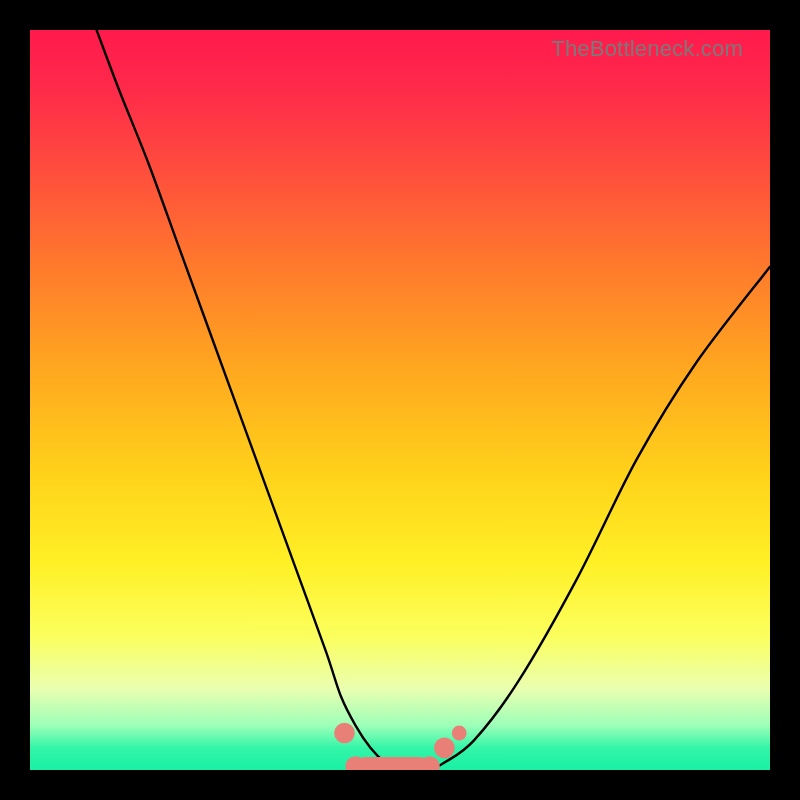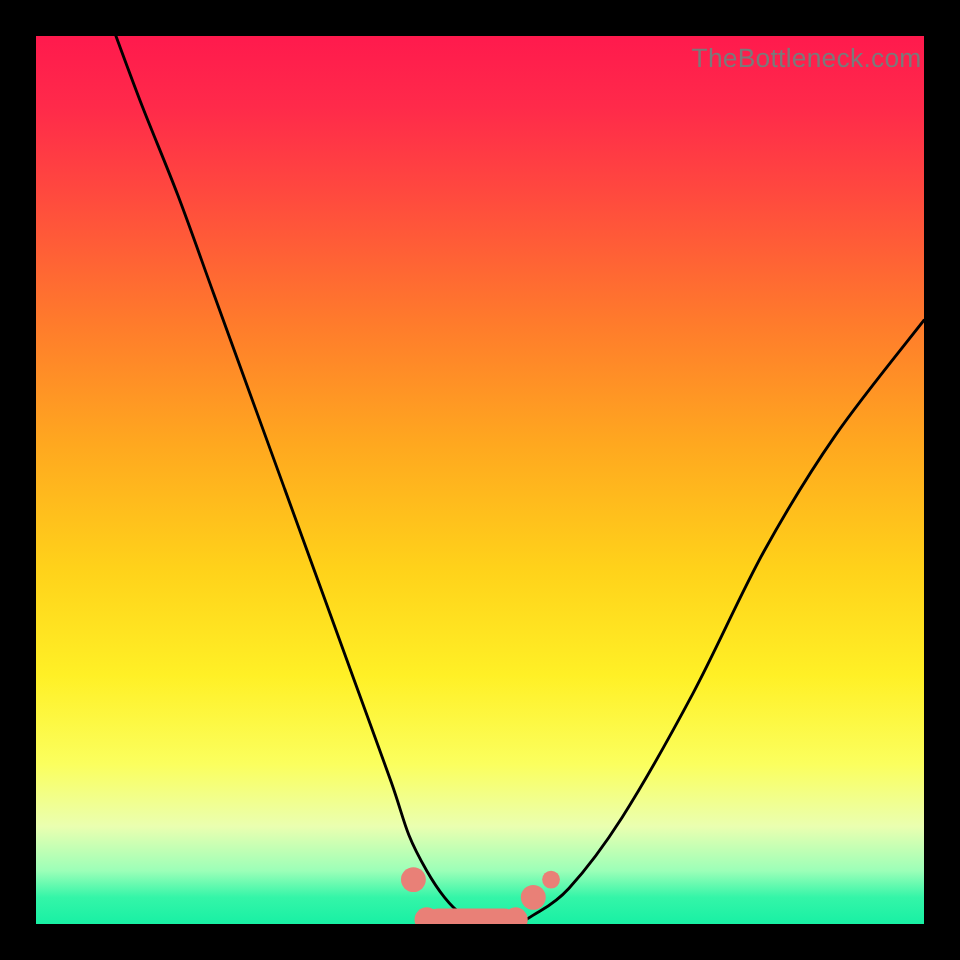--- a/index.html
+++ b/index.html
@@ -35,21 +35,21 @@
       #fbff5e 82%,
       #eaffb0 89%,
       #9cffb8 94%,
       #34f5a8 97%,
       #18f0a4 100%
     );
   }
   .watermark {
     position: absolute;
     top: 6px;
-    right: 2px;
+    right: 27px;
     color: #7a7a7a;
     font-size: 22px;
     font-weight: 500;
     letter-spacing: 0.2px;
     user-select: none;
   }
   svg.curve {
     position: absolute;
     left: 0;
     top: 0;

